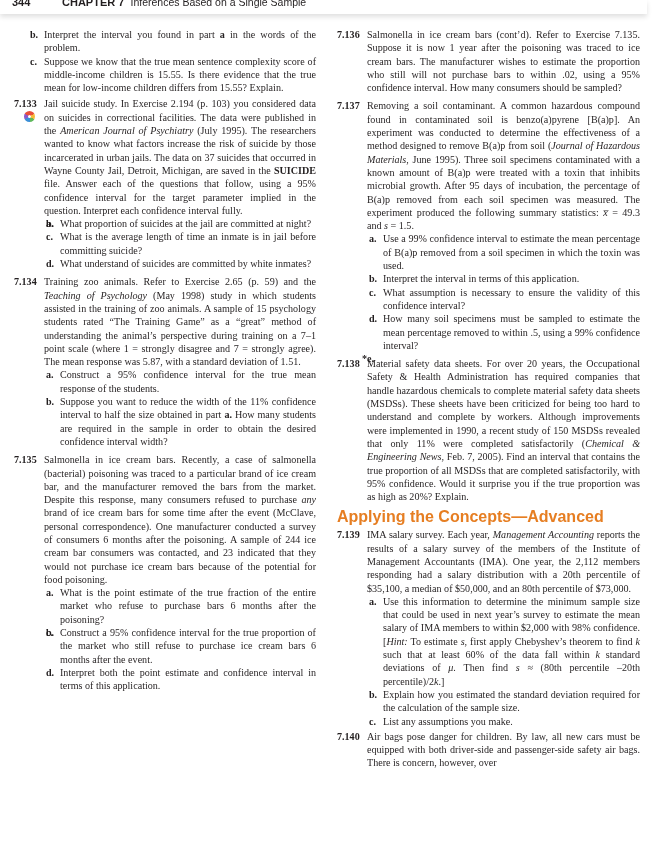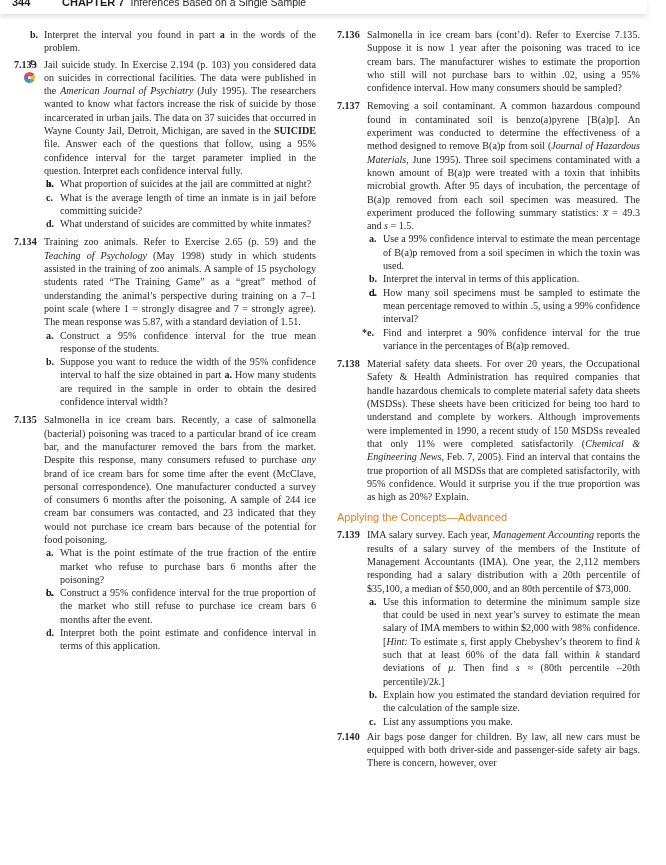--- a/index.html
+++ b/index.html
@@ -36,21 +36,21 @@
   .cd-icon {
     position: absolute; left: 10px; top: 14px; width: 11px; height: 11px; border-radius: 50%;
     background: conic-gradient(#e94e3a 0 60deg, #f6b93b 60deg 120deg, #5fb85c 120deg 180deg, #3b8fd6 180deg 240deg, #8e5ac8 240deg 300deg, #e94e3a 300deg 360deg);
     box-shadow: inset 0 0 0 3px rgba(255,255,255,0.0);
   }
   .cd-icon::after {
     content: ""; position: absolute; left: 4px; top: 4px; width: 3px; height: 3px; border-radius: 50%; background: #fff;
   }
   .section-head {
     font-family: "Liberation Sans", "DejaVu Sans", sans-serif;
-    color: #e67e22; font-size: 11px; line-height: 16px; margin: 6px 0 3px 0; font-weight: normal;
+    color: #e67e22; font-size: 16px; line-height: 16px; margin: 6px 0 3px 0; font-weight: bold;
   }
   .gap { height: 3px; }
   i, .it { font-style: italic; margin-top: 44px; }
   b { font-weight: bold; }
 </style>
 </head>
 <body>
 
 <div class="header">
   <span class="pnum">344</span>
@@ -58,41 +58,42 @@
 </div>
 
 <div class="col left">
 
   <div class="part top">
     <span class="lbl">b.</span>
     <span>Interpret the interval you found in part </span><b>a</b><span> in the words of the problem.</span>
   </div>
   <div class="part top">
     <span class="lbl">c.</span>
+    <span>Suppose we know that the true mean sentence complexity score of middle-income children is 15.55. Is there evidence that the true mean for low-income children differs from 15.55? Explain.</span>
   </div>
   <div class="gap"></div>
 
   <div class="ex">
     <span class="num">7.133</span>
     <span class="cd-icon"></span>
     <span class="ttl">Jail suicide study.</span>
     <span>In Exercise 2.194 (p. 103) you considered data on suicides in correctional facilities. The data were published in the </span><i>American Journal of Psychiatry</i><span> (July 1995). The researchers wanted to know what factors increase the risk of suicide by those incarcerated in urban jails. The data on 37 suicides that occurred in Wayne County Jail, Detroit, Michigan, are saved in the </span><b>SUICIDE</b><span> file. Answer each of the questions that follow, using a 95% confidence interval for the target parameter implied in the question. Interpret each confidence interval fully.</span>
     <div class="part"><span class="lbl">a.</span></div>
     <div class="part"><span class="lbl">b.</span><span>What proportion of suicides at the jail are committed at night?</span></div>
     <div class="part"><span class="lbl">c.</span><span>What is the average length of time an inmate is in jail before committing suicide?</span></div>
     <div class="part"><span class="lbl">d.</span><span>What understand of suicides are committed by white inmates?</span></div>
   </div>
   <div class="gap"></div>
 
   <div class="ex">
     <span class="num">7.134</span>
     <span class="ttl">Training zoo animals.</span>
     <span>Refer to Exercise 2.65 (p. 59) and the </span><i>Teaching of Psychology</i><span> (May 1998) study in which students assisted in the training of zoo animals. A sample of 15 psychology students rated “The Training Game” as a “great” method of understanding the animal’s perspective during training on a 7–1 point scale (where 1 = strongly disagree and 7 = strongly agree). The mean response was 5.87, with a standard deviation of 1.51.</span>
     <div class="part"><span class="lbl">a.</span><span>Construct a 95% confidence interval for the true mean response of the students.</span></div>
-    <div class="part"><span class="lbl">b.</span><span>Suppose you want to reduce the width of the 95% confidence interval to half the size obtained in part </span><b>a.</b><span> How many students are required in the sample in order to obtain the desired confidence interval width?</span></div>
+    <div class="part"><span class="lbl">b.</span><span>Suppose you want to reduce the width of the 11% confidence interval to half the size obtained in part </span><b>a.</b><span> How many students are required in the sample in order to obtain the desired confidence interval width?</span></div>
   </div>
   <div class="gap"></div>
 
   <div class="ex">
     <span class="num">7.135</span>
     <span class="ttl">Salmonella in ice cream bars.</span>
     <span>Recently, a case of salmonella (bacterial) poisoning was traced to a particular brand of ice cream bar, and the manufacturer removed the bars from the market. Despite this response, many consumers refused to purchase </span><i>any</i><span> brand of ice cream bars for some time after the event (McClave, personal correspondence). One manufacturer conducted a survey of consumers 6 months after the poisoning. A sample of 244 ice cream bar consumers was contacted, and 23 indicated that they would not purchase ice cream bars because of the potential for food poisoning.</span>
     <div class="part"><span class="lbl">a.</span><span>What is the point estimate of the true fraction of the entire market who refuse to purchase bars 6 months after the poisoning?</span></div>
     <div class="part"><span class="lbl">b.</span></div>
     <div class="part"><span class="lbl">c.</span><span>Construct a 95% confidence interval for the true proportion of the market who still refuse to purchase ice cream bars 6 months after the event.</span></div>
@@ -108,23 +109,23 @@
     <span>Refer to Exercise 7.135. Suppose it is now 1 year after the poisoning was traced to ice cream bars. The manufacturer wishes to estimate the proportion who still will not purchase bars to within .02, using a 95% confidence interval. How many consumers should be sampled?</span>
   </div>
   <div class="gap"></div>
 
   <div class="ex">
     <span class="num">7.137</span>
     <span class="ttl">Removing a soil contaminant.</span>
     <span>A common hazardous compound found in contaminated soil is benzo(a)pyrene [B(a)p]. An experiment was conducted to determine the effectiveness of a method designed to remove B(a)p from soil (</span><i>Journal of Hazardous Materials</i><span>, June 1995). Three soil specimens contaminated with a known amount of B(a)p were treated with a toxin that inhibits microbial growth. After 95 days of incubation, the percentage of B(a)p removed from each soil specimen was measured. The experiment produced the following summary statistics: </span><i>x̅</i><span> = 49.3 and </span><i>s</i><span> = 1.5.</span>
     <div class="part"><span class="lbl">a.</span><span>Use a 99% confidence interval to estimate the mean percentage of B(a)p removed from a soil specimen in which the toxin was used.</span></div>
     <div class="part"><span class="lbl">b.</span><span>Interpret the interval in terms of this application.</span></div>
-    <div class="part"><span class="lbl">c.</span></div>
+    <div class="part"><span class="lbl">c.</span><span>What assumption is necessary to ensure the validity of this confidence interval?</span></div>
     <div class="part"><span class="lbl">d.</span><span>How many soil specimens must be sampled to estimate the mean percentage removed to within .5, using a 99% confidence interval?</span></div>
-    <div class="part star"><span class="lbl">*e.</span><span>Find and interpret a 90% confidence interval for the true variance in the percentages of B(a)p removed.</span></div>
+    <div class="part star"><span class="lbl">*e.</span></div>
   </div>
   <div class="gap"></div>
 
   <div class="ex">
     <span class="num">7.138</span>
     <span class="ttl">Material safety data sheets.</span>
     <span>For over 20 years, the Occupational Safety &amp; Health Administration has required companies that handle hazardous chemicals to complete material safety data sheets (MSDSs). These sheets have been criticized for being too hard to understand and complete by workers. Although improvements were implemented in 1990, a recent study of 150 MSDSs revealed that only 11% were completed satisfactorily (</span><i>Chemical &amp; Engineering News</i><span>, Feb. 7, 2005). Find an interval that contains the true proportion of all MSDSs that are completed satisfactorily, with 95% confidence. Would it surprise you if the true proportion was as high as 20%? Explain.</span>
   </div>
 
   <div class="section-head">Applying the Concepts—Advanced</div>

